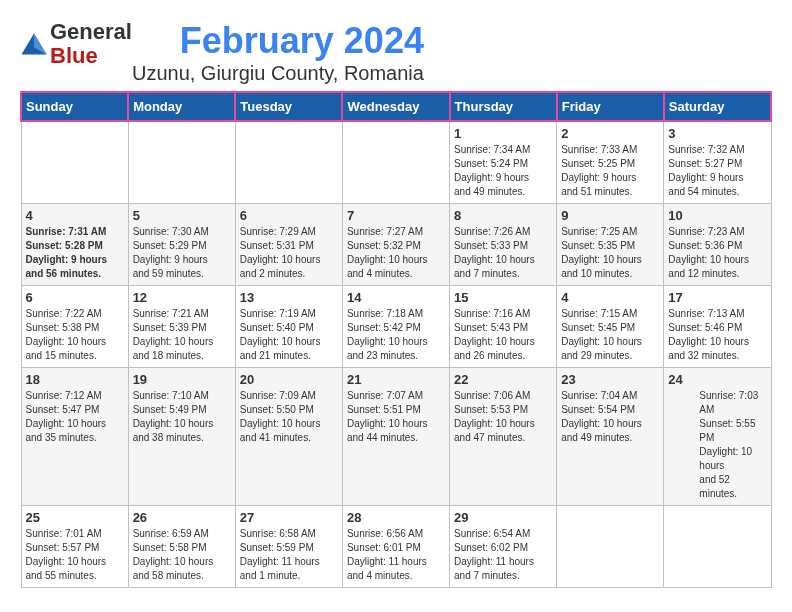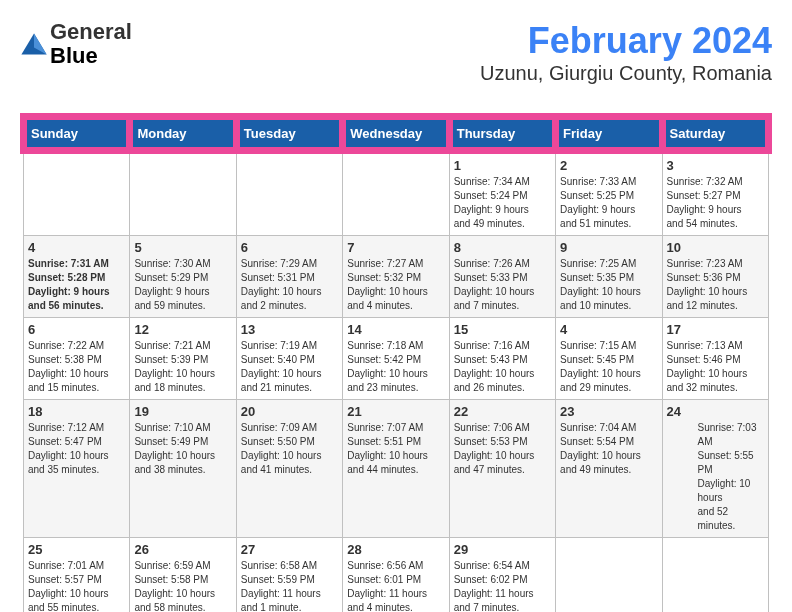--- a/index.html
+++ b/index.html
@@ -5,36 +5,34 @@
     * { box-sizing: border-box; margin: 0; padding: 0; }
     body {
       font-family: Arial, sans-serif;
       background: #fff;
       width: 792px;
       min-height: 612px;
       padding: 20px;
     }
     .header-section {
       display: flex;
-      justify-content: space-between;
       align-items: flex-start;
-      margin-bottom: 28px;
-      gap: 46px;
+      margin-bottom: 6px;
     }
     .logo {
       display: flex;
       align-items: center;
     }
     .logo-text {
       font-size: 22px;
       font-weight: bold;
       line-height: 1.1;
     }
     .logo-general { color: #333; }
-    .logo-blue { color: #000000; }
+    .logo-blue { color: #b91c1c; }
     .logo-icon {
       width: 28px;
       height: 28px;
       margin-right: 2px;
     }
     .title-section {
       text-align: right;
     }
     .month-year {
       font-size: 36px;
@@ -50,21 +48,21 @@
       border-collapse: collapse;
       table-layout: fixed;
     }
     thead tr th {
       background-color: #1a5fa8;
       color: #fff;
       padding: 6px 4px;
       font-size: 13px;
       font-weight: bold;
       text-align: left;
-      border: 7px solid #ec4899;
+      border: 2px solid #ec4899;
     }
     tbody tr td {
       vertical-align: top;
       border: 1px solid #c0c0c0;
       padding: 4px;
       font-size: 10.5px;
       color: #333;
       height: 80px;
       background: #fff;
     }

